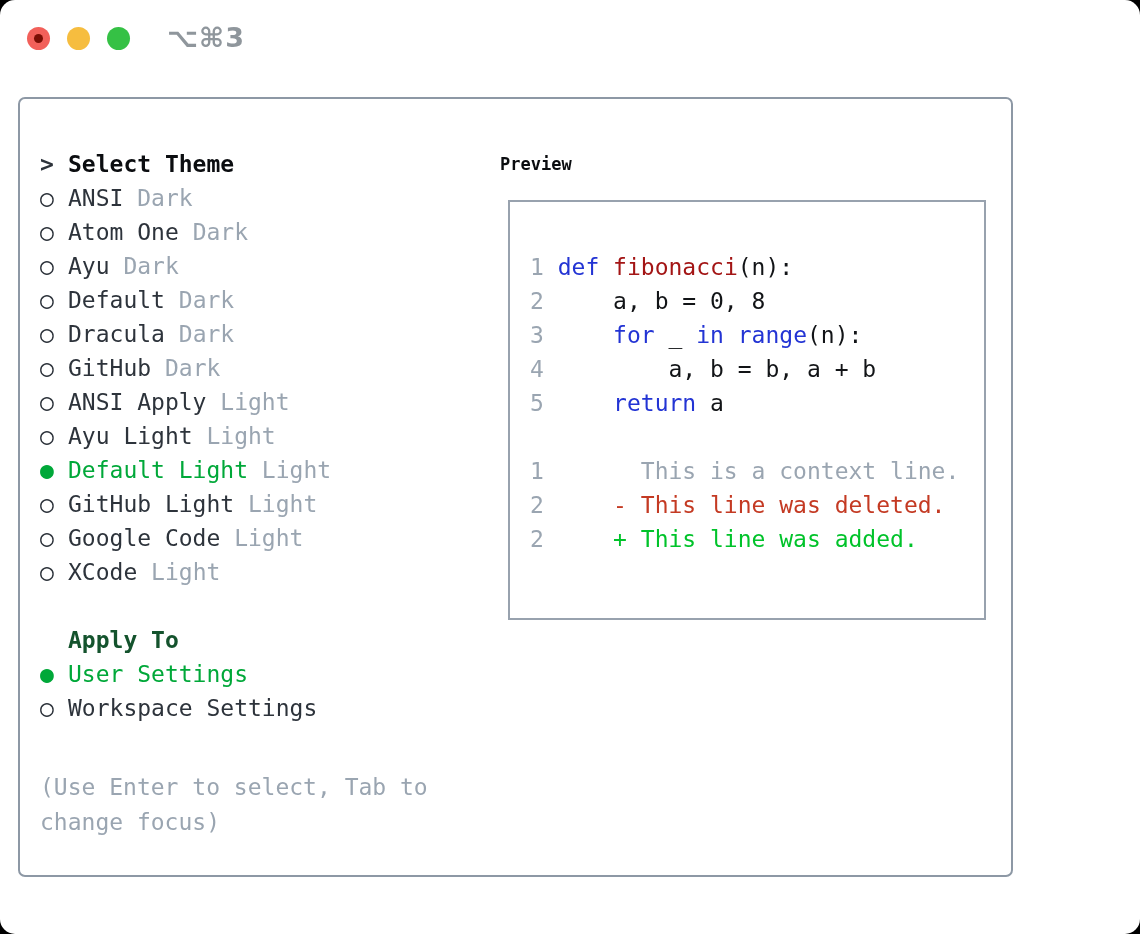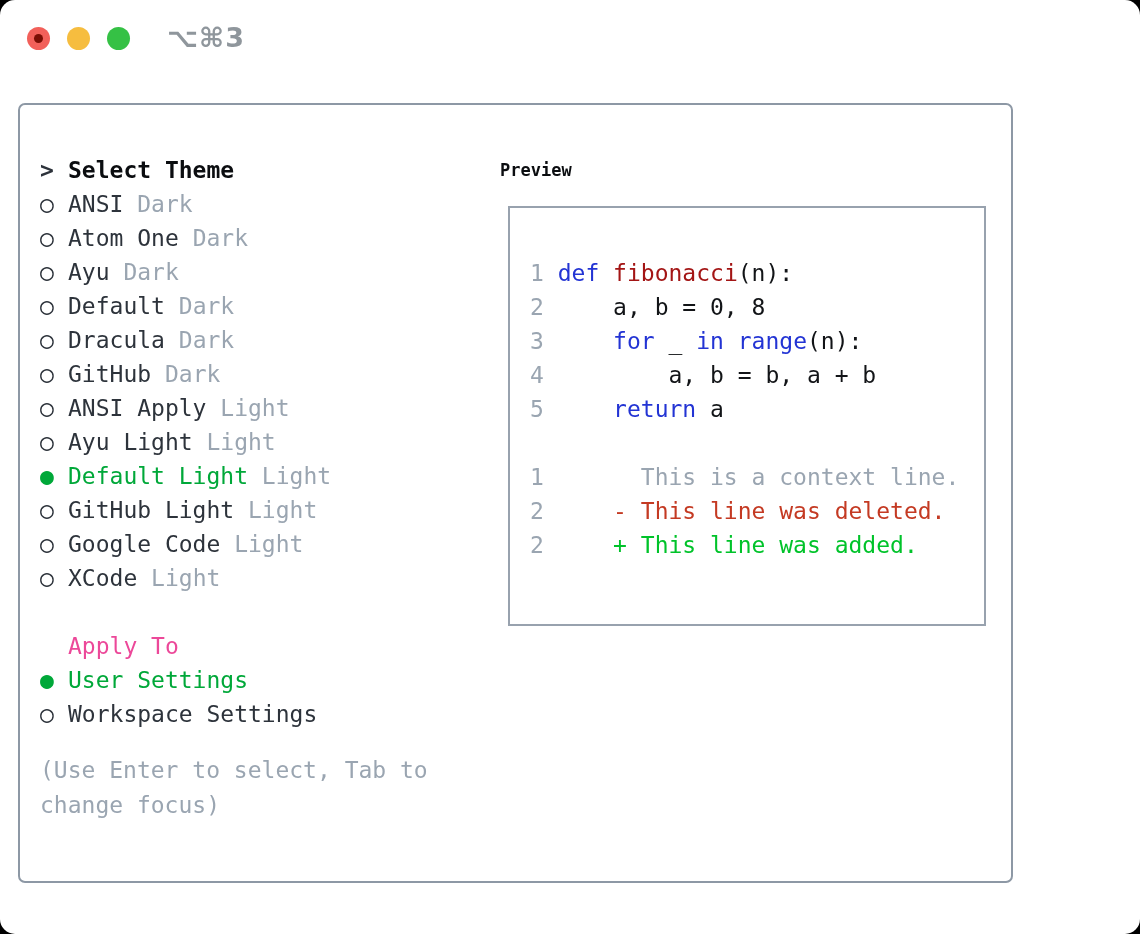--- a/index.html
+++ b/index.html
@@ -41,41 +41,41 @@
   .tl.green  { background: #35c145; }
   .tl.red .dot { width: 9px; height: 9px; border-radius: 50%; background: #7a0e05; }
   .win-title {
     position: absolute; left: 167px; top: 22px;
     font-family: "DejaVu Sans", "Liberation Sans", sans-serif;
     font-size: 27px; font-weight: 600; color: var(--title-gray);
     letter-spacing: 1px;
   }
   
   .panel {
-    position: absolute; left: 18px; top: 103px;
+    position: absolute; left: 18px; top: 97px;
     width: 995px; height: 780px;
     border: 2px solid var(--panel-border);
     border-radius: 7px;
     display: flex;
     padding: 48px 0 0 20px;
   }
   .left-col { width: 460px; flex: none; }
   .right-col { flex: 1; }
 
   .row { height: 34px; line-height: 34px; font-size: 23px; white-space: pre; color: var(--text-dark); }
   .row .bullet { display: inline-block; width: 28px; color: var(--text-dark); }
   .heading-row { font-weight: bold; color: #0b0d10; }
   .heading-row .bullet { font-weight: bold; }
-  .apply-heading { font-weight: normal; color: #ec4899; }
+  .apply-heading { font-weight: bold; color: #14532d; }
   .row .variant { color: var(--muted); }
   .row.selected, .row.selected .bullet, .row.selected .label { color: var(--accent-green); }
   .row.selected .variant { color: var(--muted); }
   .gap { height: 34px; }
   .help {
-    margin-top: 22px;
+    margin-top: 45px;
     width: 432px;
     font-size: 23px; line-height: 35px;
     color: var(--muted);
     white-space: normal;
   }
   
   .preview-heading {
     font-size: 17px; line-height: 34px; font-weight: bold; color: #0b0d10;
     white-space: pre;
   }

